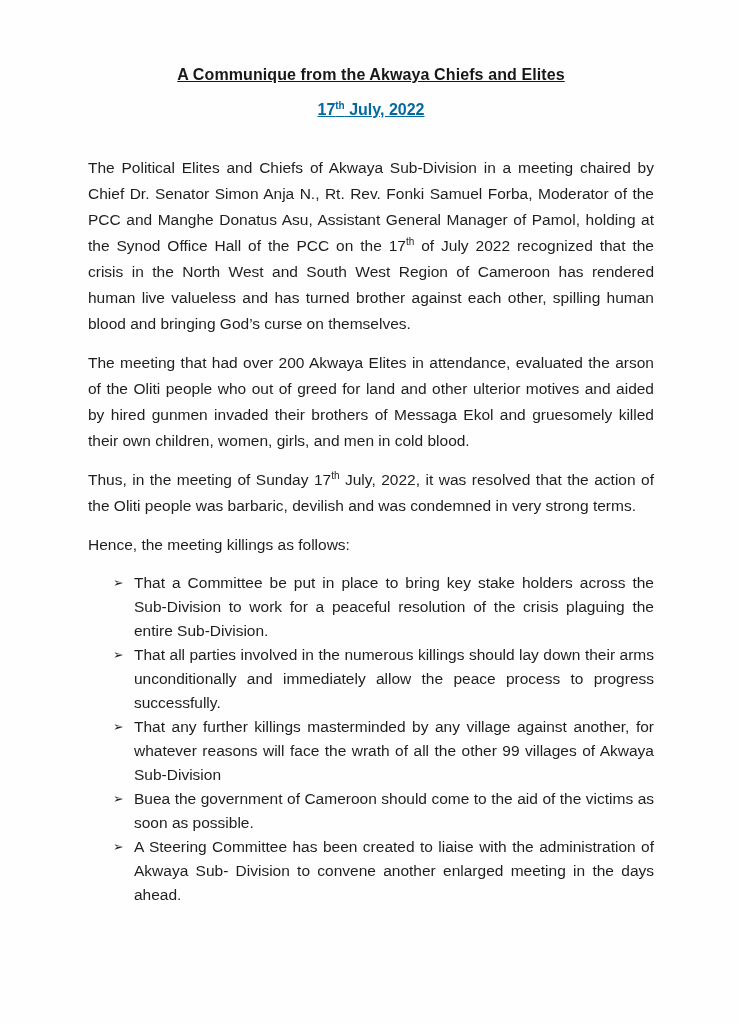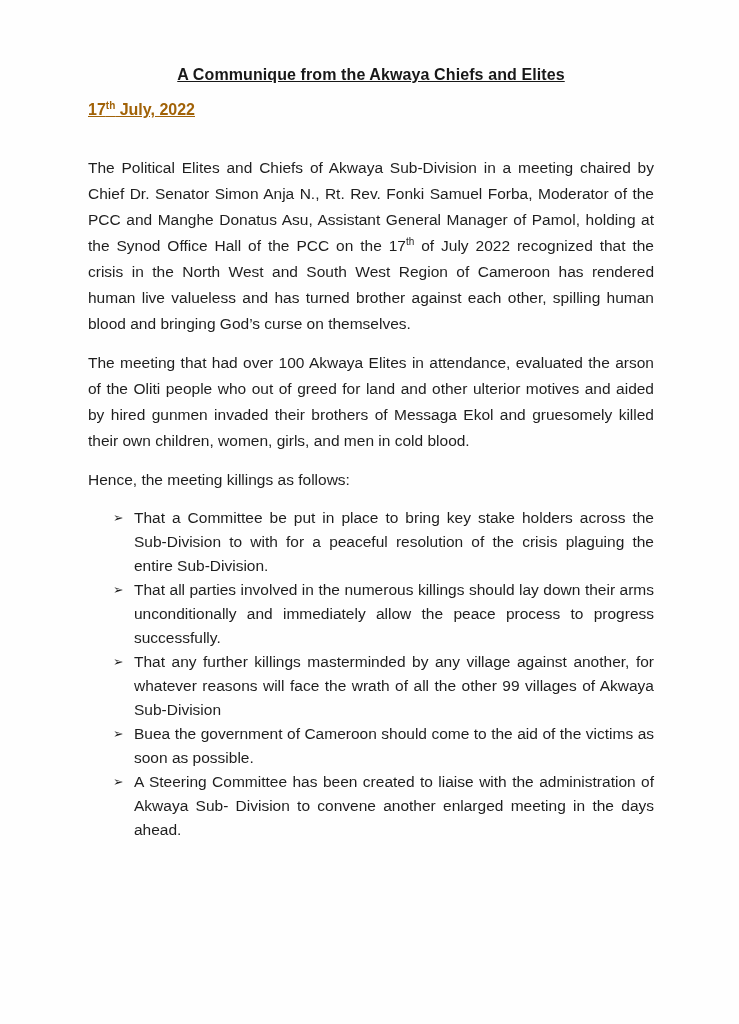--- a/index.html
+++ b/index.html
@@ -29,21 +29,22 @@
     font-weight: bold;
     text-align: center;
     text-decoration: underline;
     letter-spacing: 0.1px;
     color: #181818;
   }
   .date-line {
     margin: 17px 0 0 0;
     font-size: 16px;
     font-weight: bold;
-    color: #a16207;
+    text-align: center;
+    color: #0369a1;
   }
   .date-line .underlined {
     text-decoration: underline;
   }
   sup {
     font-size: 10px;
     line-height: 0;
   }
   .body-text p {
     margin: 0 0 13px 0;
@@ -88,29 +89,30 @@
   <div class="doc">
 
     <h1 class="title">A Communique from the Akwaya Chiefs and Elites</h1>
 
     <div class="date-line"><span class="underlined"><span>17</span><sup>th</sup><span> July, 2022</span></span></div>
 
     <div class="body-text">
 
       <p class="para-1"><span>The Political Elites and Chiefs of Akwaya Sub-Division in a meeting chaired by Chief Dr. Senator Simon Anja N., Rt. Rev. Fonki Samuel Forba, Moderator of the PCC and Manghe Donatus Asu, Assistant General Manager of Pamol, holding at the Synod Office Hall of the PCC on the 17</span><sup>th</sup><span> of July 2022 recognized that the crisis in the North West and South West Region of Cameroon has rendered human live valueless and has turned brother against each other, spilling human blood and bringing God’s curse on themselves.</span></p>
 
-      <p>The meeting that had over 100 Akwaya Elites in attendance, evaluated the arson of the Oliti people who out of greed for land and other ulterior motives and aided by hired gunmen invaded their brothers of Messaga Ekol and gruesomely killed their own children, women, girls, and men in cold blood.</p>
+      <p>The meeting that had over 200 Akwaya Elites in attendance, evaluated the arson of the Oliti people who out of greed for land and other ulterior motives and aided by hired gunmen invaded their brothers of Messaga Ekol and gruesomely killed their own children, women, girls, and men in cold blood.</p>
 
+      <p><span>Thus, in the meeting of Sunday 17</span><sup>th</sup><span> July, 2022, it was resolved that the action of the Oliti people was barbaric, devilish and was condemned in very strong terms.</span></p>
 
       <p>Hence, the meeting killings as follows:</p>
 
       <ul class="resolutions">
         <li>
           <span class="bullet">➢</span>
-          <span class="li-text">That a Committee be put in place to bring key stake holders across the Sub-Division to with for a peaceful resolution of the crisis plaguing the entire Sub-Division.</span>
+          <span class="li-text">That a Committee be put in place to bring key stake holders across the Sub-Division to work for a peaceful resolution of the crisis plaguing the entire Sub-Division.</span>
         </li>
         <li>
           <span class="bullet">➢</span>
           <span class="li-text">That all parties involved in the numerous killings should lay down their arms unconditionally and immediately allow the peace process to progress successfully.</span>
         </li>
         <li>
           <span class="bullet">➢</span>
           <span class="li-text">That any further killings masterminded by any village against another, for whatever reasons will face the wrath of all the other 99 villages of Akwaya Sub-Division</span>
         </li>
         <li>

